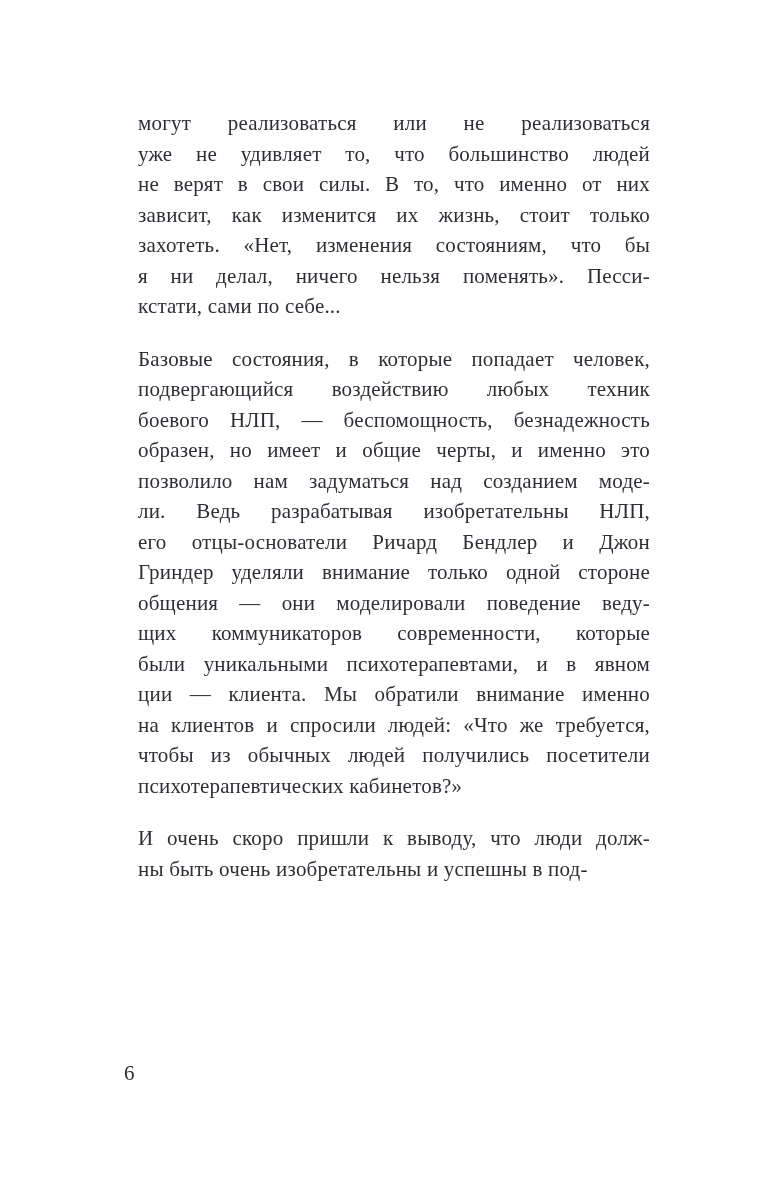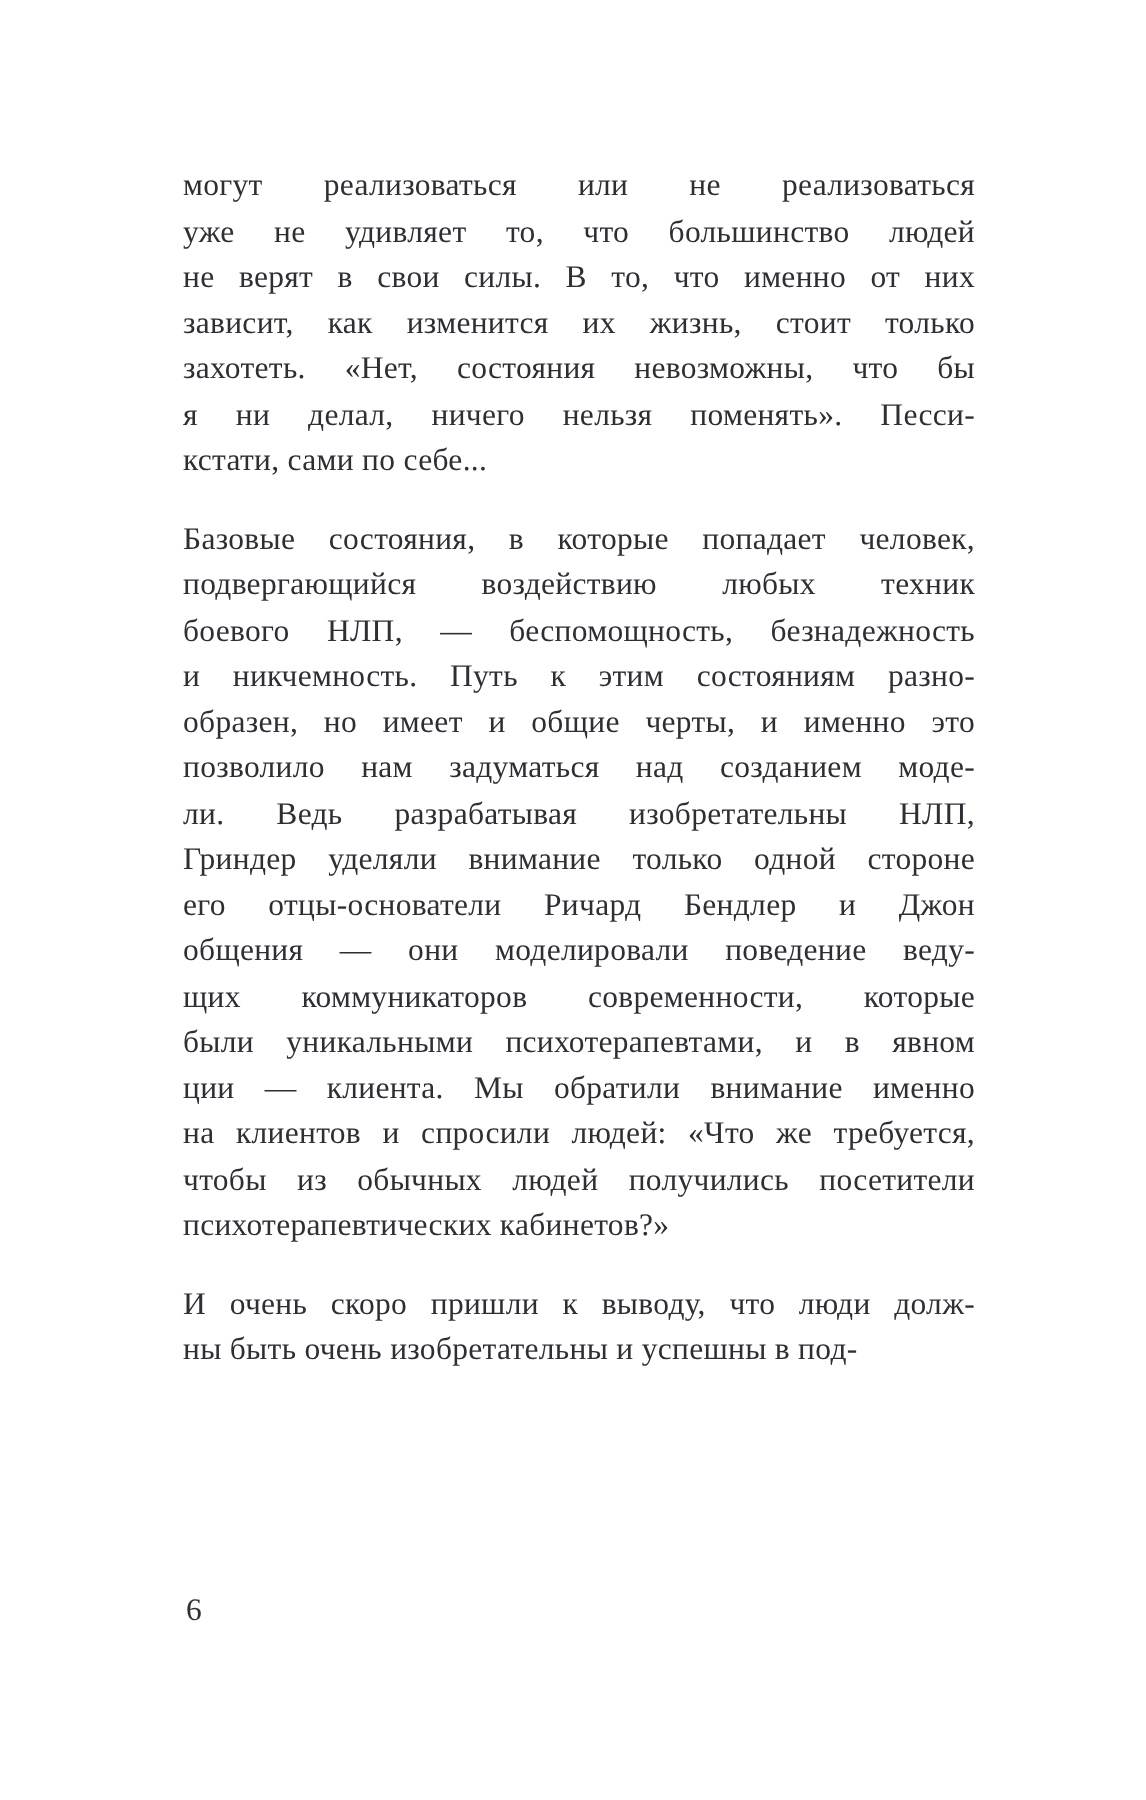--- a/index.html
+++ b/index.html
@@ -25,20 +25,21 @@
     line-height: 30.5px;
     letter-spacing: 0.2px;
   }
   .paragraph {
     margin: 0 0 22px 0;
   }
   .line {
     text-align: justify;
     text-align-last: justify;
     white-space: normal;
+    margin-left: 16px;
   }
   .line.last {
     text-align-last: left;
   }
   .page-number {
     position: absolute;
     left: 124px;
     top: 1058px;
     font-size: 21px;
     line-height: 30px;
@@ -48,34 +49,33 @@
 </head>
 <body>
 
 <div class="page">
   <div class="text-block" id="text-block">
       <div class="paragraph">
         <div class="line">могут реализоваться или не реализоваться</div>
         <div class="line">уже не удивляет то, что большинство людей</div>
         <div class="line">не верят в свои силы. В то, что именно от них</div>
         <div class="line">зависит, как изменится их жизнь, стоит только</div>
-        <div class="line">захотеть. «Нет, состояния невозможны, что бы</div>
+        <div class="line">захотеть. «Нет, изменения состояниям, что бы</div>
         <div class="line">я ни делал, ничего нельзя поменять». Песси-</div>
         <div class="line last">кстати, сами по себе...</div>
       </div>
       <div class="paragraph">
         <div class="line">Базовые состояния, в которые попадает человек,</div>
         <div class="line">подвергающийся воздействию любых техник</div>
         <div class="line">боевого НЛП, — беспомощность, безнадежность</div>
-        <div class="line">и никчемность. Путь к этим состояниям разно-</div>
         <div class="line">образен, но имеет и общие черты, и именно это</div>
         <div class="line">позволило нам задуматься над созданием моде-</div>
         <div class="line">ли. Ведь разрабатывая изобретательны НЛП,</div>
+        <div class="line">его отцы-основатели Ричард Бендлер и Джон</div>
         <div class="line">Гриндер уделяли внимание только одной стороне</div>
-        <div class="line">его отцы-основатели Ричард Бендлер и Джон</div>
         <div class="line">общения — они моделировали поведение веду-</div>
         <div class="line">щих коммуникаторов современности, которые</div>
         <div class="line">были уникальными психотерапевтами, и в явном</div>
         <div class="line">ции — клиента. Мы обратили внимание именно</div>
         <div class="line">на клиентов и спросили людей: «Что же требуется,</div>
         <div class="line">чтобы из обычных людей получились посетители</div>
         <div class="line last">психотерапевтических кабинетов?»</div>
       </div>
       <div class="paragraph">
         <div class="line">И очень скоро пришли к выводу, что люди долж-</div>

